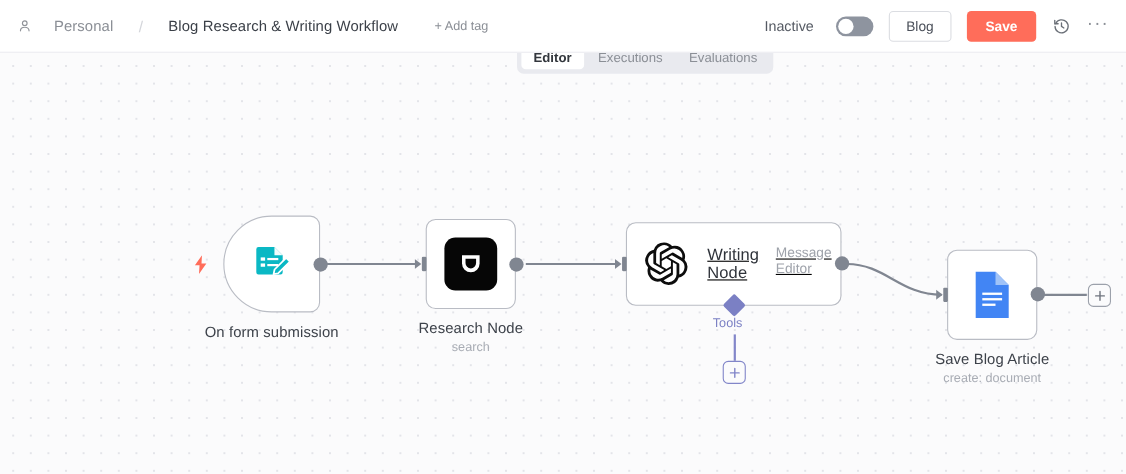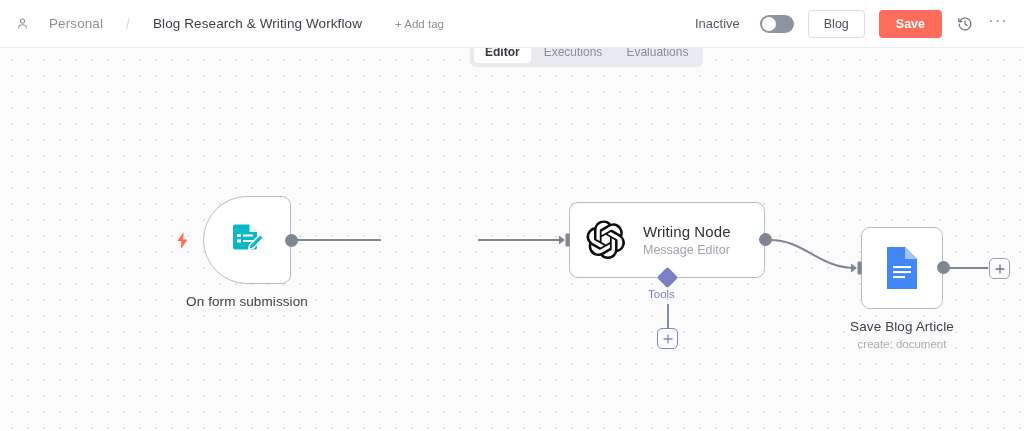--- a/index.html
+++ b/index.html
@@ -110,21 +110,21 @@
     border-radius: 9px;
     justify-content: flex-start; padding-left: 16px; gap: 15px;
   }
   .node-caption {
     position: absolute; left: 50%; transform: translateX(-50%);
     text-align: center; white-space: nowrap;
   }
   .node-title { font-size: 13.5px; color: #3d424a; letter-spacing: .1px; }
   .node-sub { font-size: 11.5px; color: #a8acb4; margin-top: 4px; }
 
-  .wide-text { display: flex; flex-direction: column; gap: 3px; }
+  .wide-text { display: flex; flex-direction: row; gap: 3px; text-decoration: underline; }
   .wide-title { font-size: 15px; color: #2f333a; letter-spacing: .1px; }
   .wide-sub { font-size: 12.5px; color: #9fa3ab; }
 
   
   .port-out {
     position: absolute; width: 13px; height: 13px;
     border-radius: 50%; background: #808691;
   }
   .port-in { position: absolute; width: 13px; height: 14px; }
   .port-in svg { display: block; }
@@ -243,20 +243,41 @@
             <path d="M33.2 14.4l3.4 3.4-10.6 10.6-4.3.9.9-4.3z" fill="#0ab8c4" stroke="#ffffff" stroke-width="1.6" stroke-linejoin="round"></path>
           </svg>
         </span>
       </div>
       <div class="port-out" style="left:82px; top:38px;"></div>
       <div class="node-caption" style="top:98px;">
         <div class="node-title">On form submission</div>
       </div>
     </div>
 
+    <div class="node node-square" style="left:387px; top:151px;">
+      <div class="port-in" style="left:-10px; top:34px;">
+        <svg viewBox="0 0 13 14" width="13" height="14">
+          <path d="M0 2.5 L6 7 L0 11.5 Z" fill="#808691"></path>
+          <rect x="6.5" y="0.5" width="4.2" height="13" rx="1" fill="#808691"></rect>
+        </svg>
+      </div>
+      <div class="node-box">
+        <span class="icon-tavily">
+          <svg viewBox="0 0 30 30" width="30" height="30">
+            <path d="M7 7 H23 V14.5 A8 8 0 0 1 7 14.5 Z" fill="#ffffff"></path>
+            <path d="M10.2 10.2 H19.8 V14.2 A4.8 4.8 0 0 1 10.2 14.2 Z" fill="#060606"></path>
+          </svg>
+        </span>
+      </div>
+      <div class="port-out" style="left:76px; top:35px;"></div>
+      <div class="node-caption" style="top:92px;">
+        <div class="node-title">Research Node</div>
+        <div class="node-sub">search</div>
+      </div>
+    </div>
 
     <div class="node node-wide" style="left:569px; top:154px;">
       <div class="port-in" style="left:-10px; top:31px;">
         <svg viewBox="0 0 13 14" width="13" height="14">
           <path d="M0 2.5 L6 7 L0 11.5 Z" fill="#808691"></path>
           <rect x="6.5" y="0.5" width="4.2" height="13" rx="1" fill="#808691"></rect>
         </svg>
       </div>
       <div class="node-box">
         <span>

